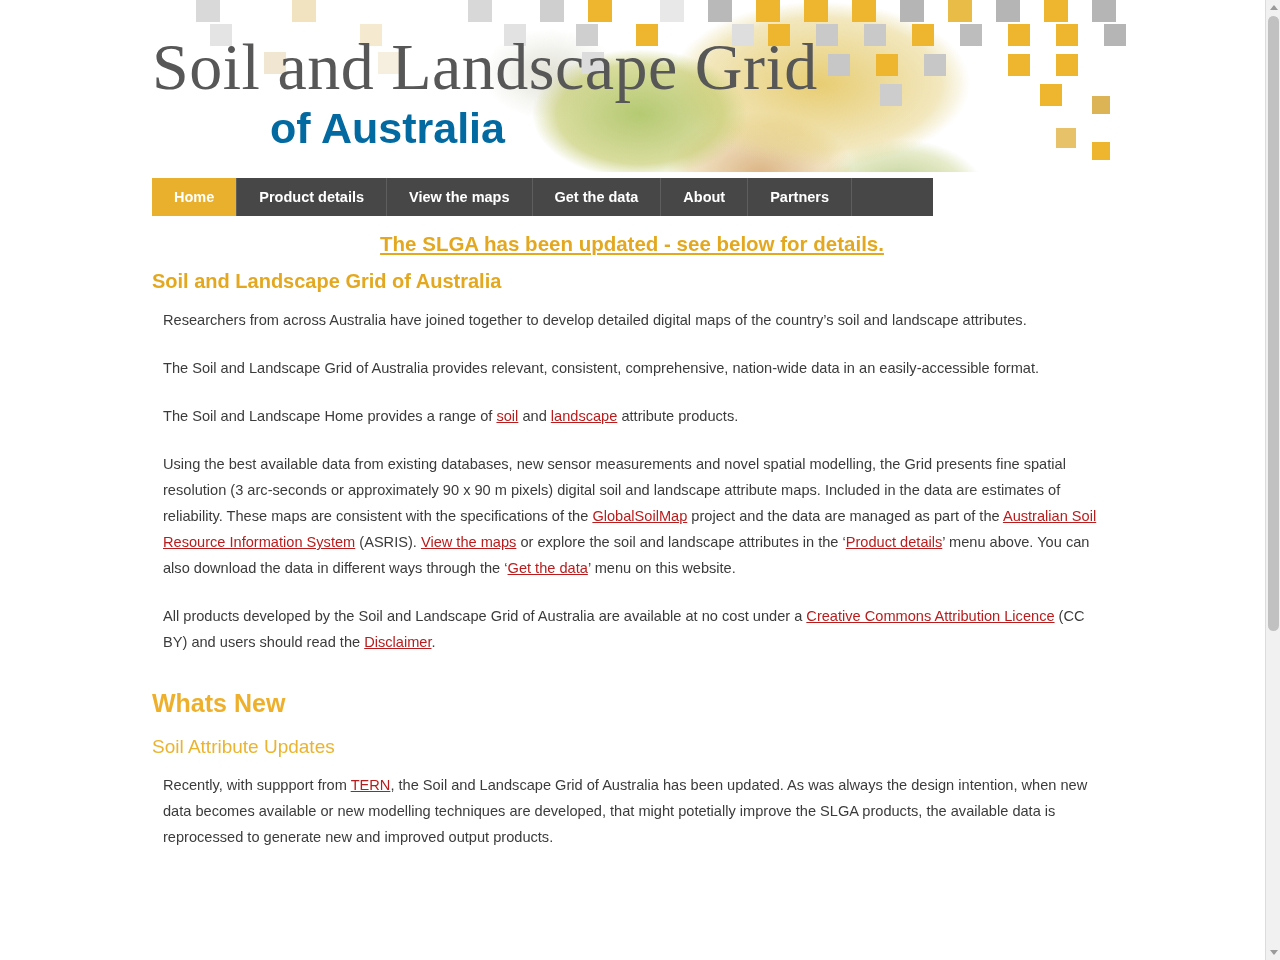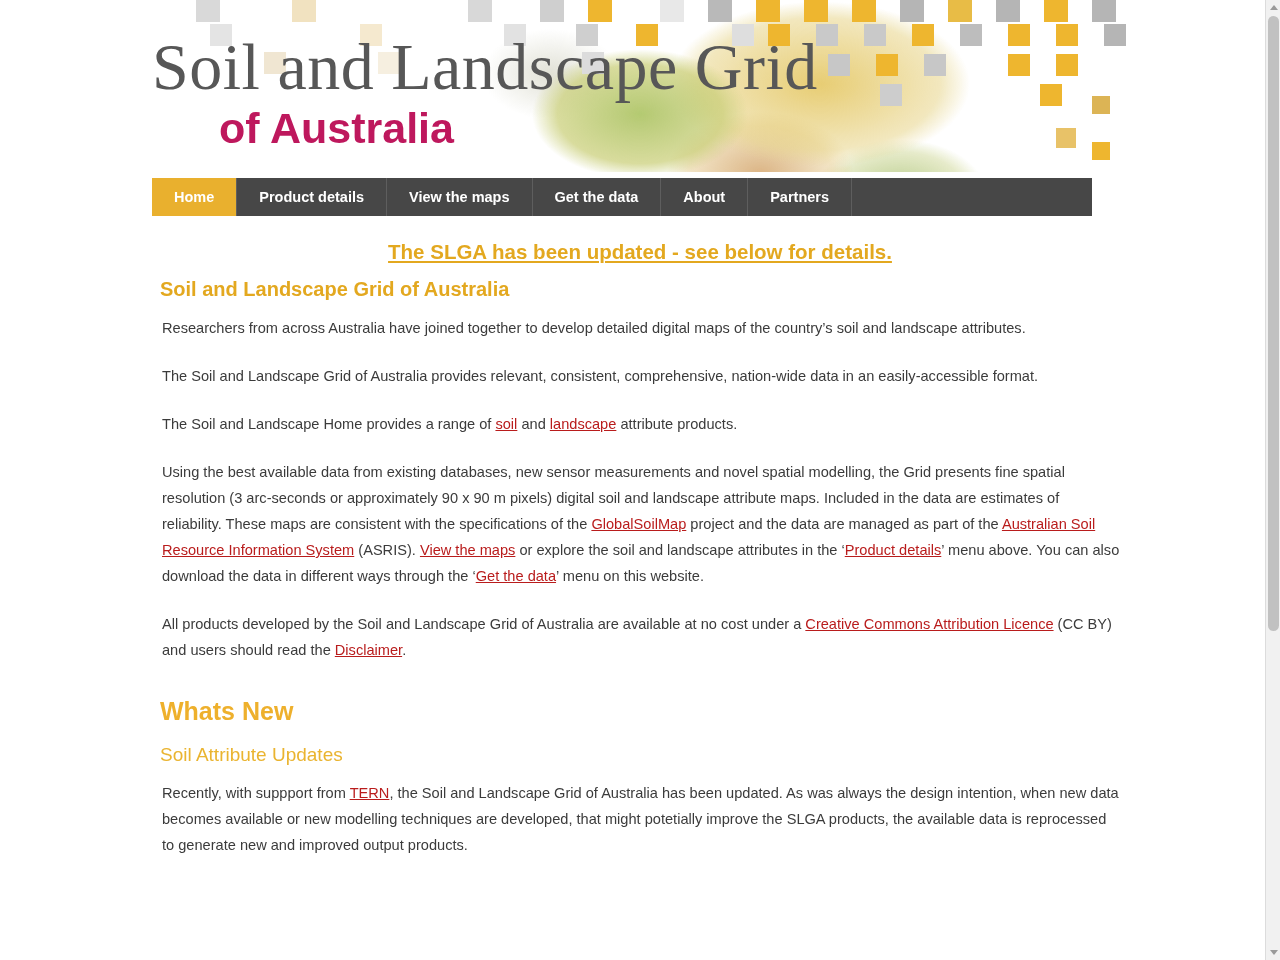--- a/index.html
+++ b/index.html
@@ -53,30 +53,30 @@
     font-size: 66px;
     line-height: 62px;
     color: #575757;
     letter-spacing: 0.5px;
   }
   .title-sub {
     font-family: "Liberation Sans", sans-serif;
     font-weight: bold;
     font-size: 43px;
     line-height: 52px;
-    color: #be185d;
-    margin-left: 67px;
+    color: #0369a1;
+    margin-left: 118px;
     margin-top: 4px;
   }
   
   .nav {
     position: absolute;
     left: 152px;
     top: 178px;
-    width: 940px;
+    width: 781px;
     height: 38px;
     display: flex;
     background: #474747;
   }
   .nav-item {
     display: flex;
     align-items: center;
     padding: 0 22px;
     height: 38px;
     color: #ffffff;
@@ -94,21 +94,21 @@
     flex: 1 1 auto;
     height: 38px;
     background: #474747;
   }
   
   .content {
     position: absolute;
     left: 0;
     top: 216px;
     width: 1280px;
-    padding: 8px;
+    padding: 0;
   }
   .inner {
     margin-left: 152px;
     width: 960px;
   }
   .notice {
     text-align: center;
     padding-top: 16px;
     padding-bottom: 8px;
   }
@@ -130,21 +130,21 @@
     color: #eeb02c;
     font-weight: bold;
   }
   h3.sub-title {
     margin: 18px 0 14px 0;
     font-size: 19px;
     color: #eab430;
     font-weight: normal;
   }
   p.body {
-    margin: 0 0 22px 2px;
+    margin: 0 0 22px 11px;
     font-size: 14.6px;
     line-height: 26px;
     color: #3b3b3b;
   }
   p.body a { color: #b91c1c; }
   
   .scrollbar {
     position: absolute;
     right: 0; top: 0;
     width: 15px; height: 960px;

